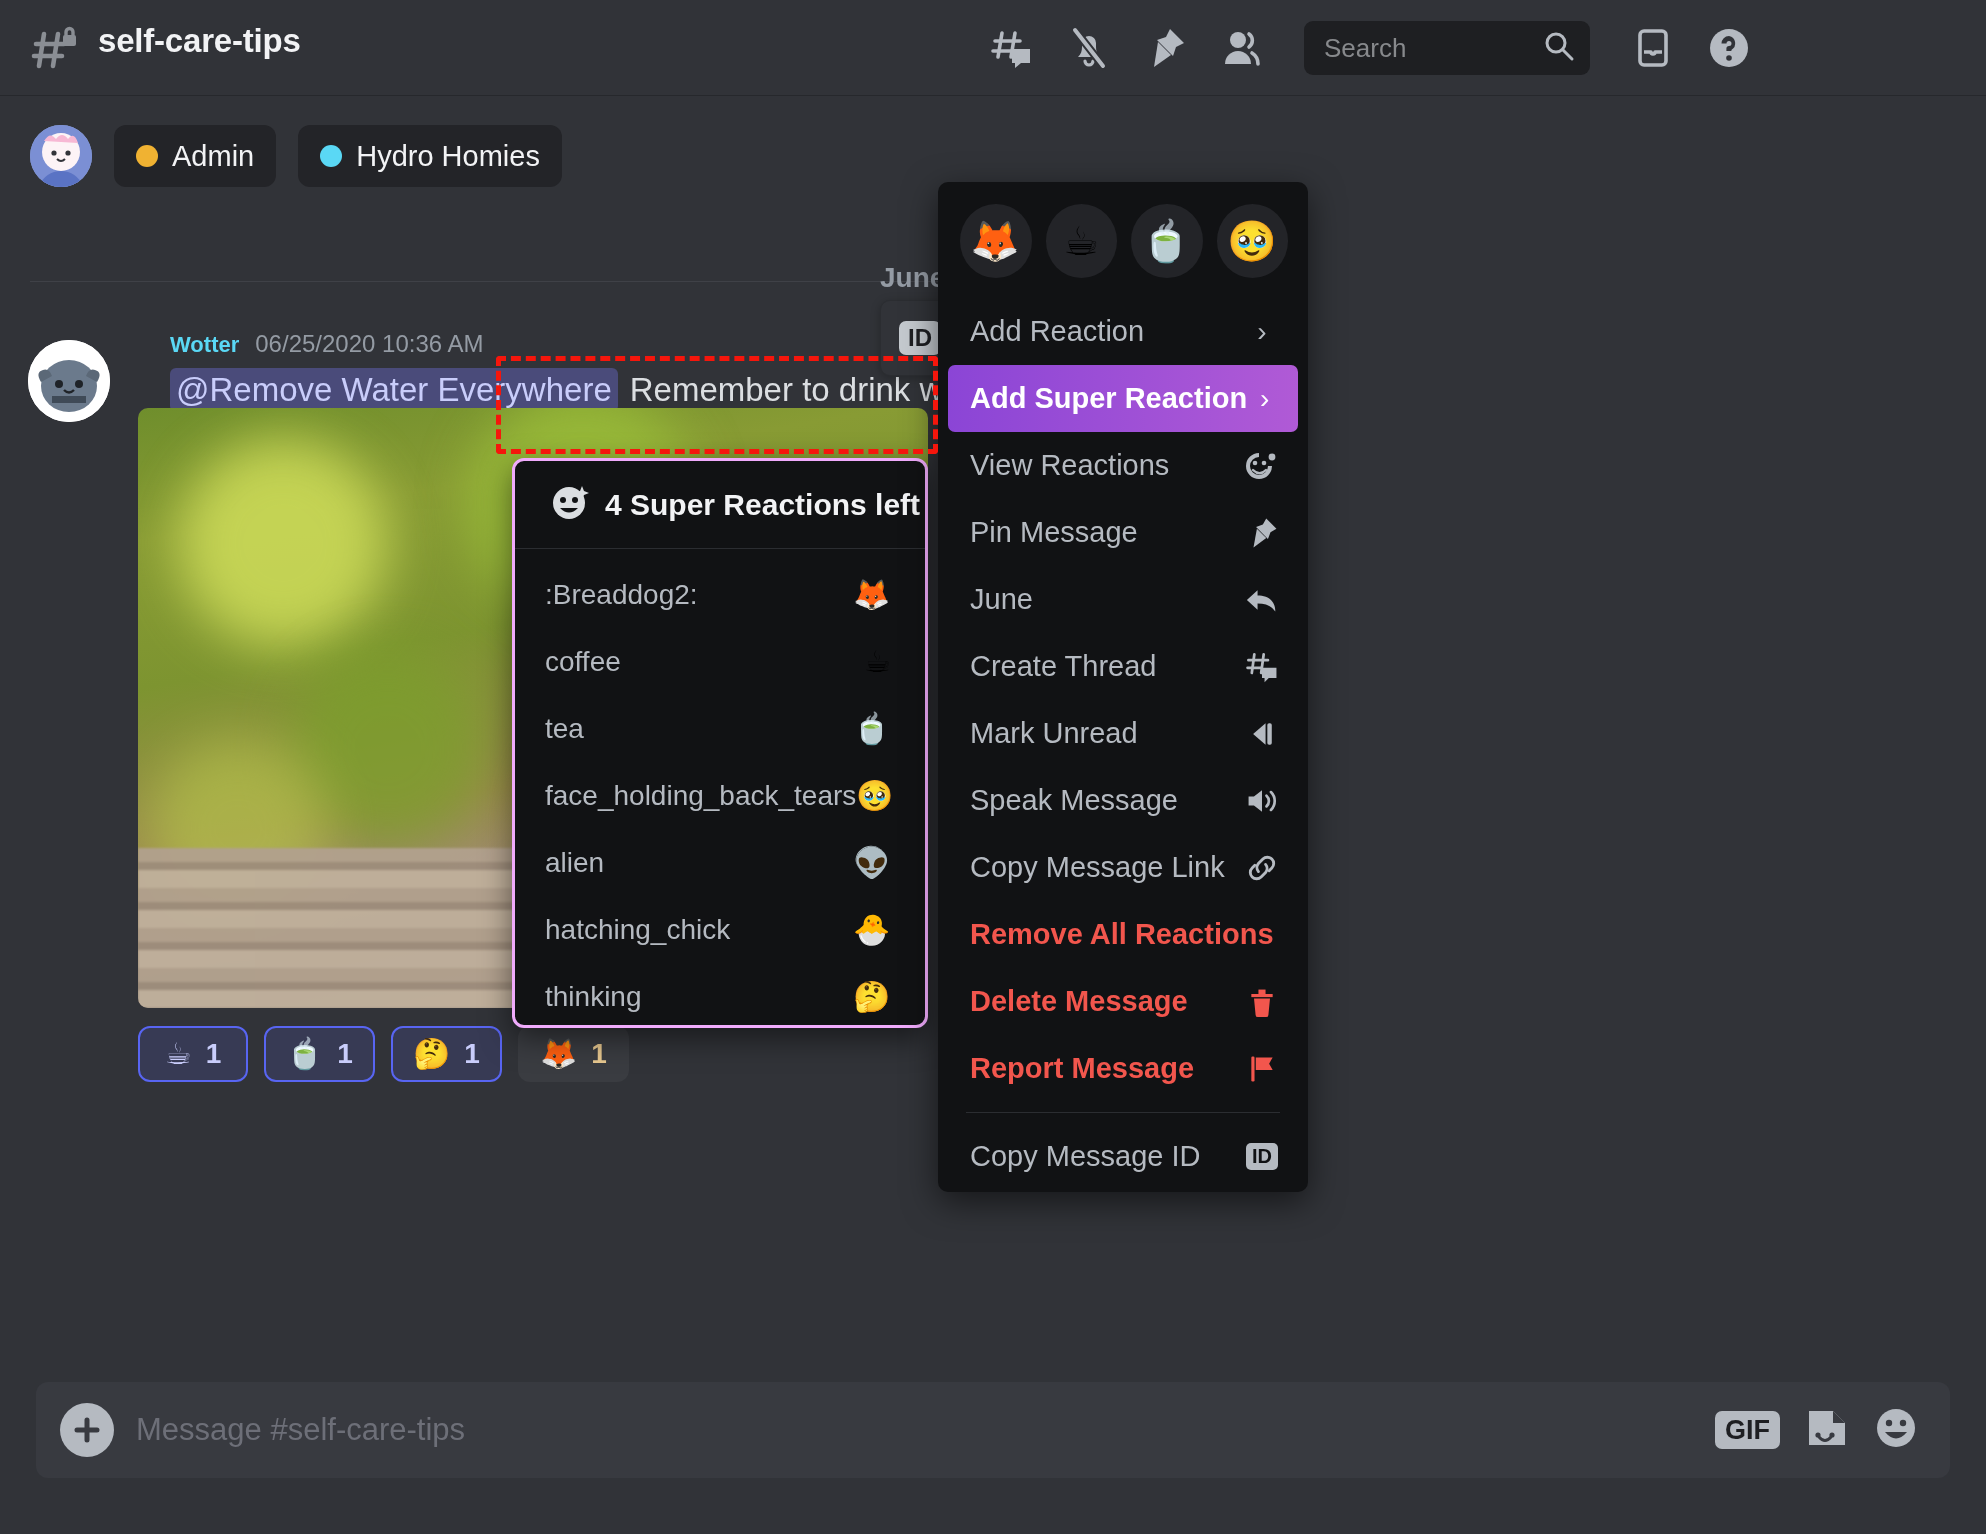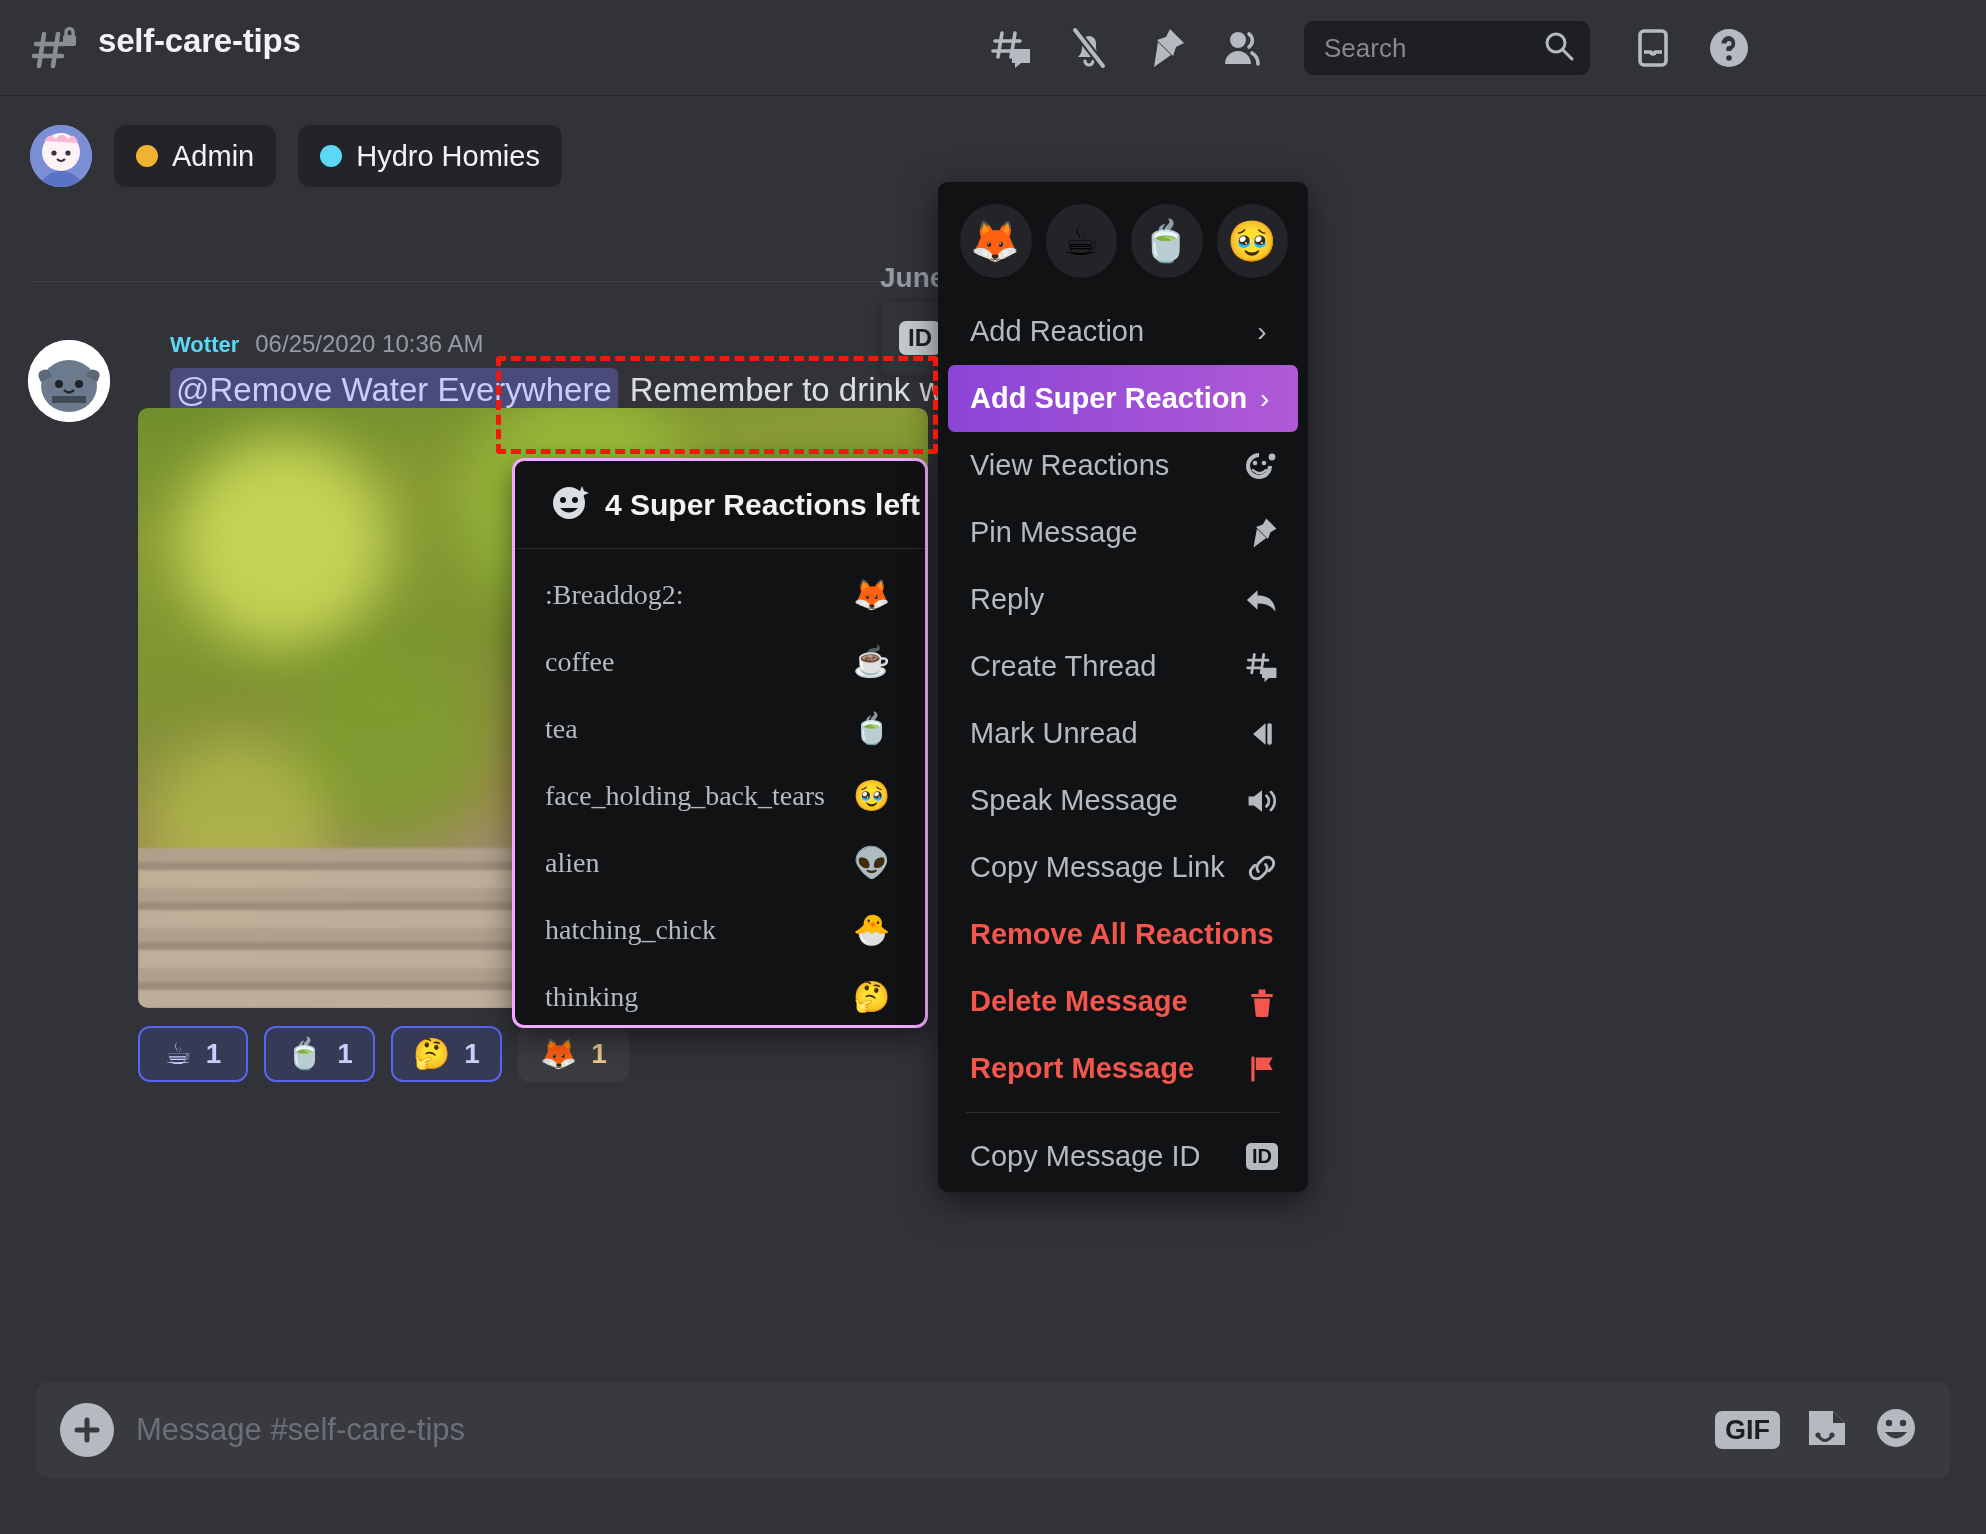--- a/index.html
+++ b/index.html
@@ -120,21 +120,21 @@
   .sr-popup {
     position: absolute; left: 512px; top: 458px; width: 416px; height: 570px;
     background: #111214; border: 3px solid #f0abfc; border-radius: 12px;
     box-shadow: 0 10px 30px rgba(0,0,0,.5); overflow: hidden;
   }
   .sr-head {
     height: 88px; display: flex; align-items: center; gap: 16px;
     padding: 0 0 0 34px; border-bottom: 1px solid #2b2d31;
   }
   .sr-head-text { font-size: 30px; font-weight: 700; color: #f2f3f5; white-space: nowrap; }
-  .sr-list { padding: 12px 0 0 0; font-family: Liberation Serif, serif; }
+  .sr-list { padding: 12px 0 0 0; }
   .sr-item {
     height: 67px; display: flex; align-items: center;
     padding: 0 34px 0 30px; justify-content: space-between;
   }
   .sr-item .lbl { font-size: 28px; color: #b5bac1; white-space: nowrap; }
   .sr-item .ico { font-size: 30px; line-height: 1; }
 
   
   .annot {
     position: absolute; left: 496px; top: 356px; width: 442px; height: 98px;
@@ -468,21 +468,21 @@
         <span class="txt">Pin Message</span>
         <span class="rgt">
           <svg width="34" height="34" viewBox="0 0 40 40" fill="currentColor">
             <path d="M25 3 L37 15 L30 19 L27 27 L13 13 L21 10 Z"></path>
             <path d="M14 15 L25 26 L10 37 Z"></path>
           </svg>
         </span>
       </div>
 
       <div class="ctx-item">
-        <span class="txt">Reply</span>
+        <span class="txt">June</span>
         <span class="rgt">
           <svg width="36" height="32" viewBox="0 0 40 36" fill="currentColor">
             <path d="M15 7 L3 18 L15 29 v-7 c10 0 16 3 20 9 c0 -13 -9 -18 -20 -18 z"></path>
           </svg>
         </span>
       </div>
 
       <div class="ctx-item">
         <span class="txt">Create Thread</span>
         <span class="rgt">

